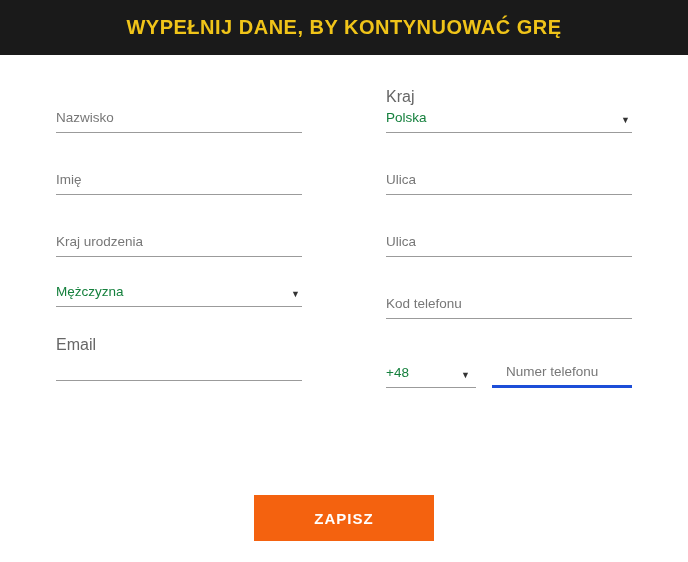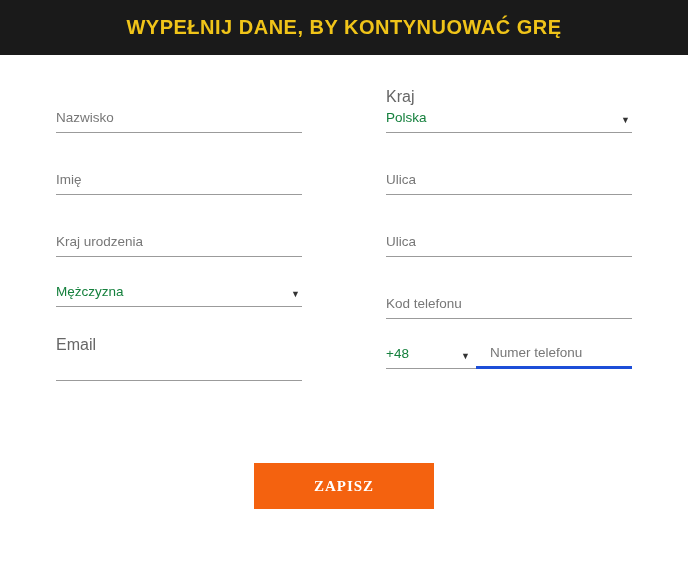--- a/index.html
+++ b/index.html
@@ -81,21 +81,22 @@
   .caret {
     position: absolute;
     right: 2px;
     bottom: 7px;
     font-size: 9px;
     color: #333333;
     line-height: 9px;
   }
   .phone-row {
     display: flex;
-    gap: 0;
+    gap: 16px;
+    margin-top: 19px;
   }
   .phone-code {
     position: relative;
     width: 90px;
     border-bottom: 1px solid #9b9b9b;
     height: 30px;
     display: flex;
     align-items: center;
   }
   .phone-code .caret {
@@ -116,23 +117,24 @@
   }
   .submit-button {
     width: 180px;
     height: 46px;
     background: #f4620f;
     color: #ffffff;
     border: none;
     font-size: 15px;
     font-weight: bold;
     letter-spacing: 1px;
-    font-family: Liberation Serif, serif;
+    font-family: Liberation Sans, sans-serif;
     cursor: pointer;
     text-transform: uppercase;
+    margin-top: 32px;
   }
 </style>
 </head>
 <body>
 
 <div class="page">
 
   <div class="header-bar">
     <div class="header-title">WYPEŁNIJ DANE, BY KONTYNUOWAĆ GRĘ</div>
   </div>

